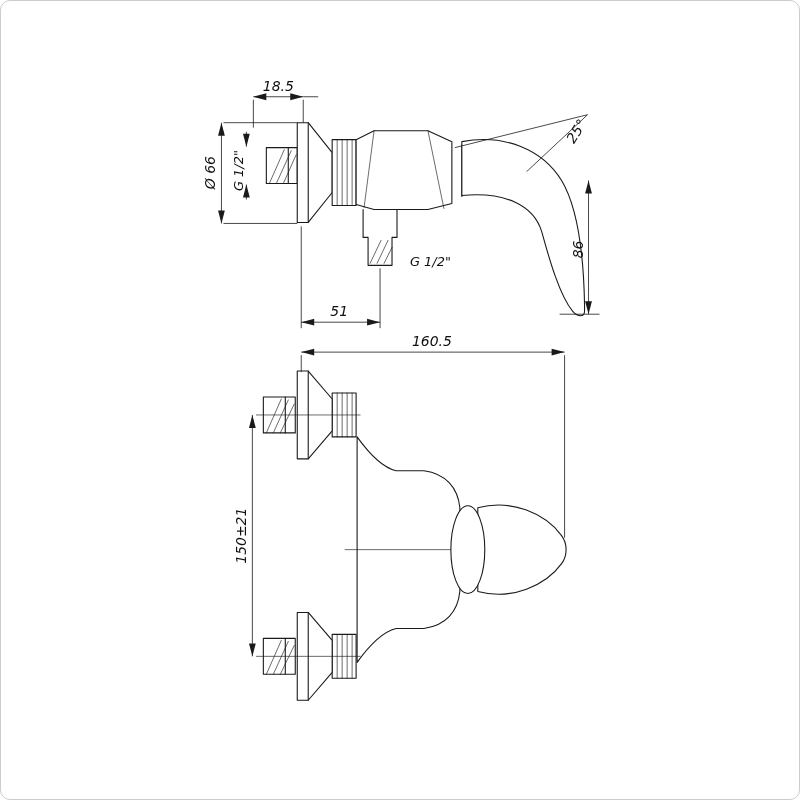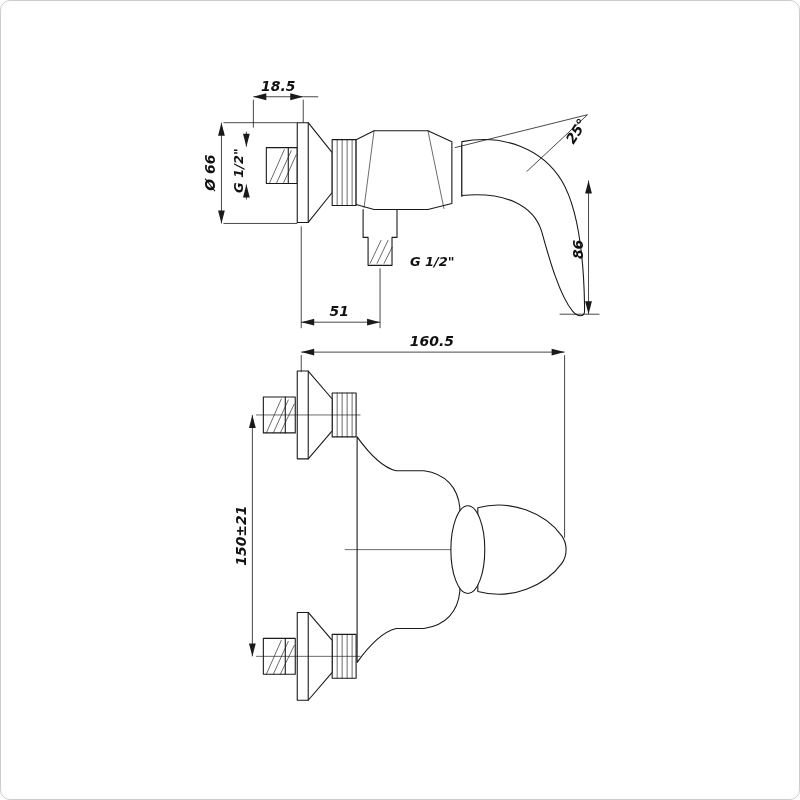--- a/index.html
+++ b/index.html
@@ -13,21 +13,20 @@
     background:var(--bg);
     font-family:"DejaVu Sans",sans-serif;
   }
   .canvas{
     box-sizing:border-box;
     width:800px;height:800px;
     border:1px solid var(--border);
     border-radius:10px;
     background:var(--bg);
     overflow:hidden;
-    font-weight:bold;
   }
   svg{display:block;width:100%;height:100%;}
   .outline{stroke:var(--line);stroke-width:1.1;fill:none;stroke-linejoin:round;stroke-linecap:round;}
   .fillw{fill:#ffffff;}
   .thin{stroke:var(--line);stroke-width:0.65;fill:none;stroke-linecap:round;}
   .ext{stroke:var(--line);stroke-width:0.8;fill:none;}
   .dim{stroke:var(--line);stroke-width:0.8;fill:none;}
   .arrow{fill:var(--line);stroke:none;}
   .dimtext{font-family:"DejaVu Sans",sans-serif;font-style:italic;font-size:14px;fill:#111111;}
   .dimtext-sm{font-family:"DejaVu Sans",sans-serif;font-style:italic;font-size:13px;fill:#111111;}

